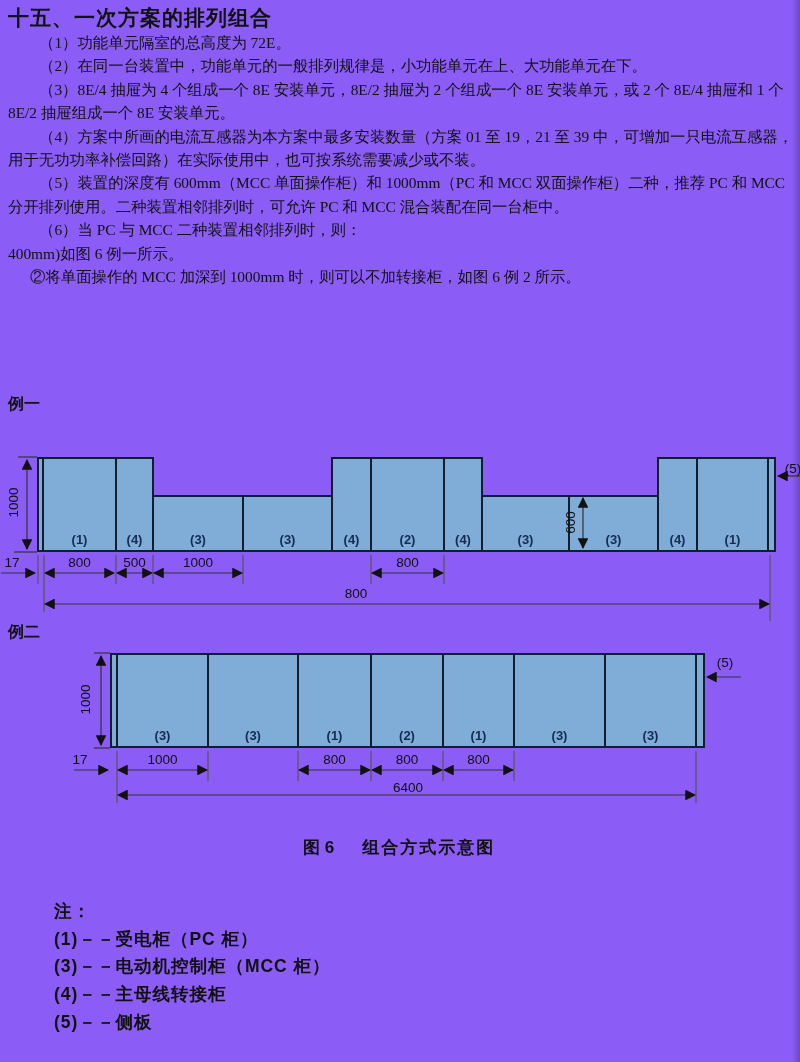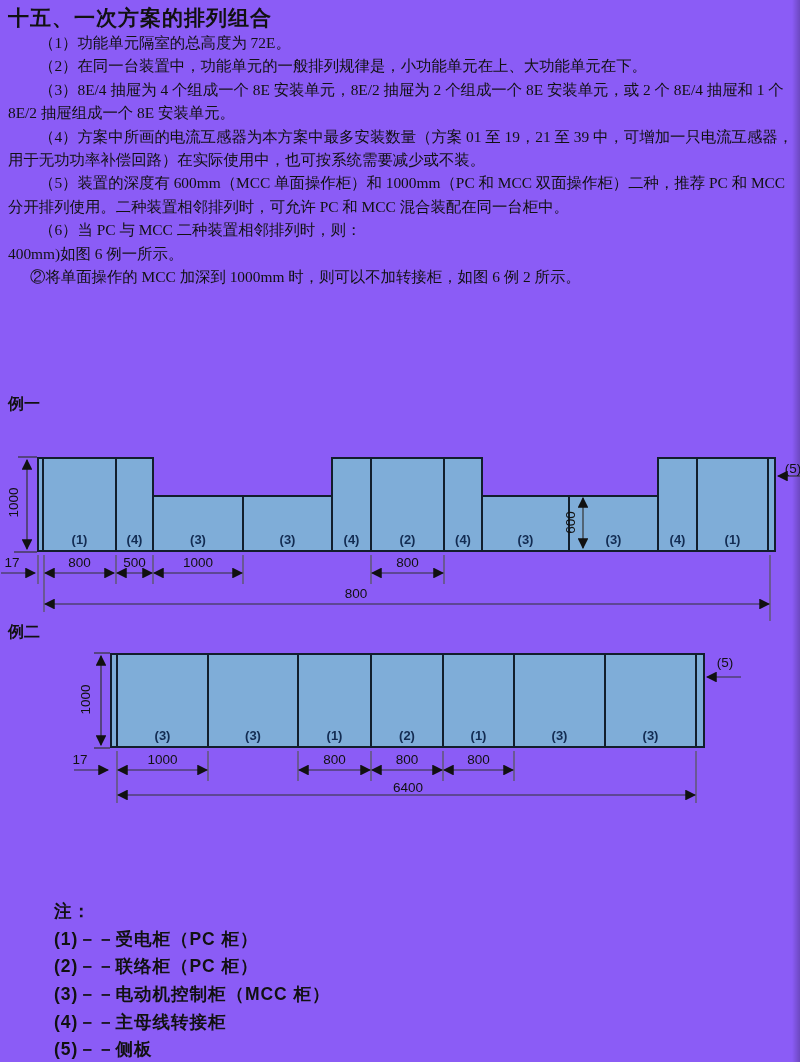--- a/index.html
+++ b/index.html
@@ -180,24 +180,26 @@
 
   <div class="dim vdim" style="left:63px;top:692px;width:44px;">1000</div>
   <div class="dim" style="left:68px;top:752px;width:24px;">17</div>
   <div class="dim" style="left:118px;top:752px;width:89px;">1000</div>
   <div class="dim" style="left:299px;top:752px;width:71px;">800</div>
   <div class="dim" style="left:372px;top:752px;width:70px;">800</div>
   <div class="dim" style="left:444px;top:752px;width:69px;">800</div>
   <div class="dim" style="left:377px;top:780px;width:62px;">6400</div>
   <div class="dim" style="left:712px;top:655px;width:26px;">(5)</div>
 
+  <div class="caption">
+    <span>图 6</span><span class="cap-title">组合方式示意图</span>
+  </div>
 
   <div class="notes">
     <div>注：</div>
     <div>(1)－－受电柜（PC 柜）</div>
-    <div>(2)－－联络柜（PC 柜）</div>
     <div>(3)－－电动机控制柜（MCC 柜）</div>
     <div>(4)－－主母线转接柜</div>
     <div>(5)－－侧板</div>
   </div>
 
   <div class="edge-shadow"></div>
 </div>
 
 </body></html>

